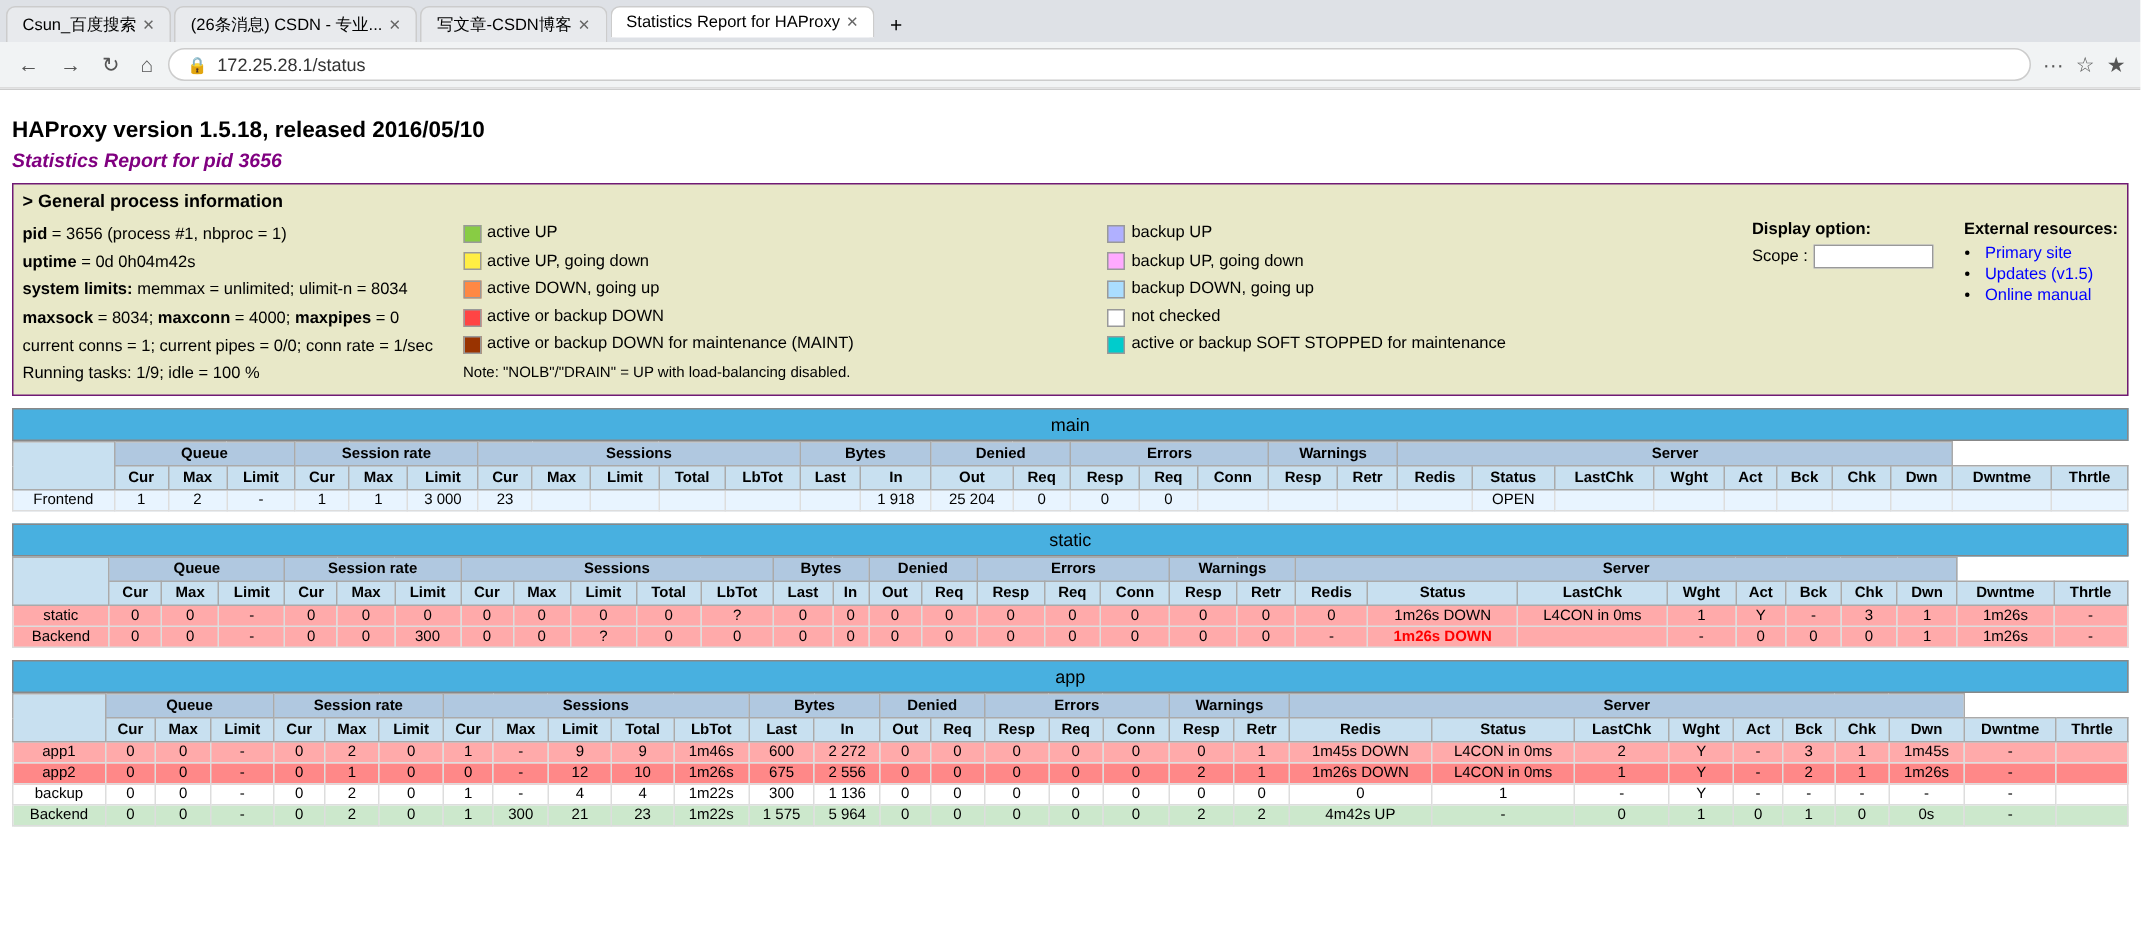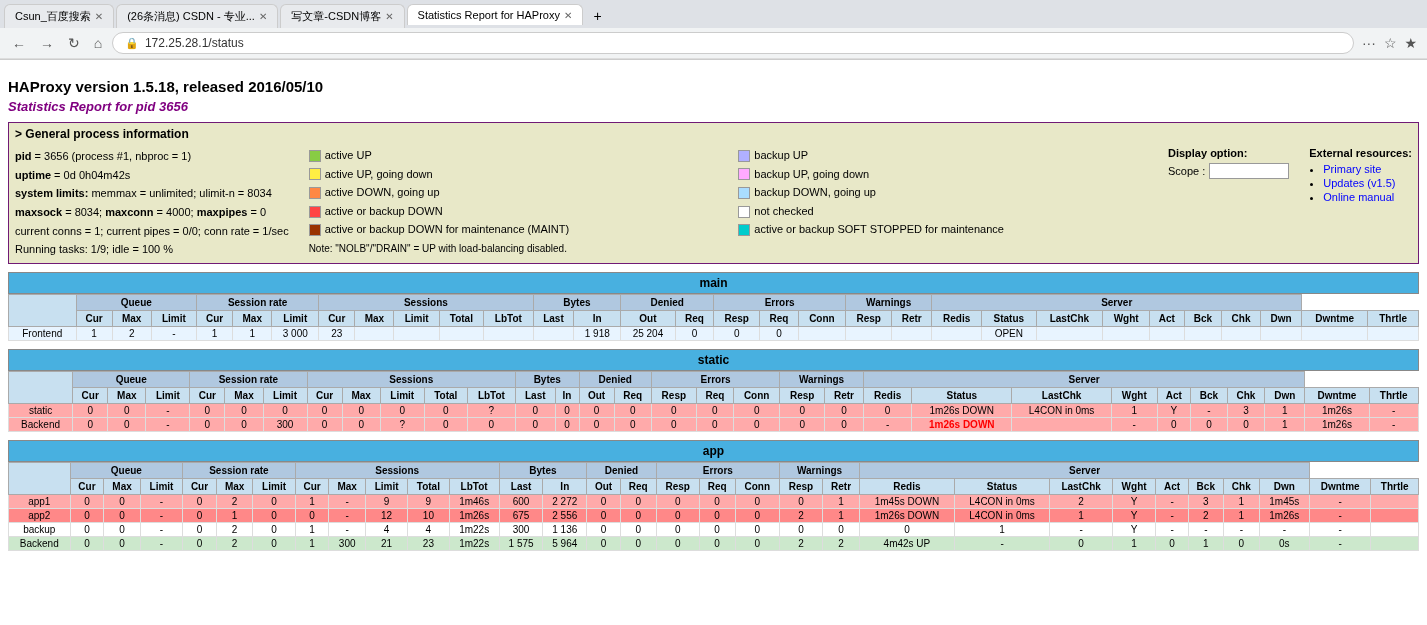--- a/index.html
+++ b/index.html
@@ -55,21 +55,21 @@
     .ext-resources a { color: #00f; cursor: pointer; }
     table { width: 100%; border-collapse: collapse; font-size: 10px; }
     th { background: #c8e0f0; padding: 2px 4px; border: 1px solid #aaa; text-align: center; font-size: 10px; white-space: nowrap; }
     td { padding: 1px 4px; border: 1px solid #ddd; text-align: center; white-space: nowrap; }
     .row-frontend { background: #e8f4ff; }
     .row-backend { background: #cce8cc; }
     .row-server-down { background: #ffaaaa; }
     .row-server-down2 { background: #ff8888; }
     .row-backend-red { background: #ffaaaa; }
     .col-group-header { background: #b0c8e0; text-align: center; padding: 2px; border: 1px solid #aaa; font-size: 10px; }
-    .section-title-bar { background: #48b0e0; color: #000; text-align: center; padding: 3px; font-weight: bold; font-size: 12px; margin-top: 8px; border: 1px solid #888; }
+    .section-title-bar { background: #48b0e0; color: #000; text-align: center; padding: 3px; font-weight: normal; font-size: 12px; margin-top: 8px; border: 1px solid #888; }
   </style>
 </head>
 <body>
 
 <div class="browser-chrome">
   <div class="tab-bar">
     <div class="tab inactive">
       <span>Csun_百度搜索</span>
       <span class="tab-close">✕</span>
     </div>

